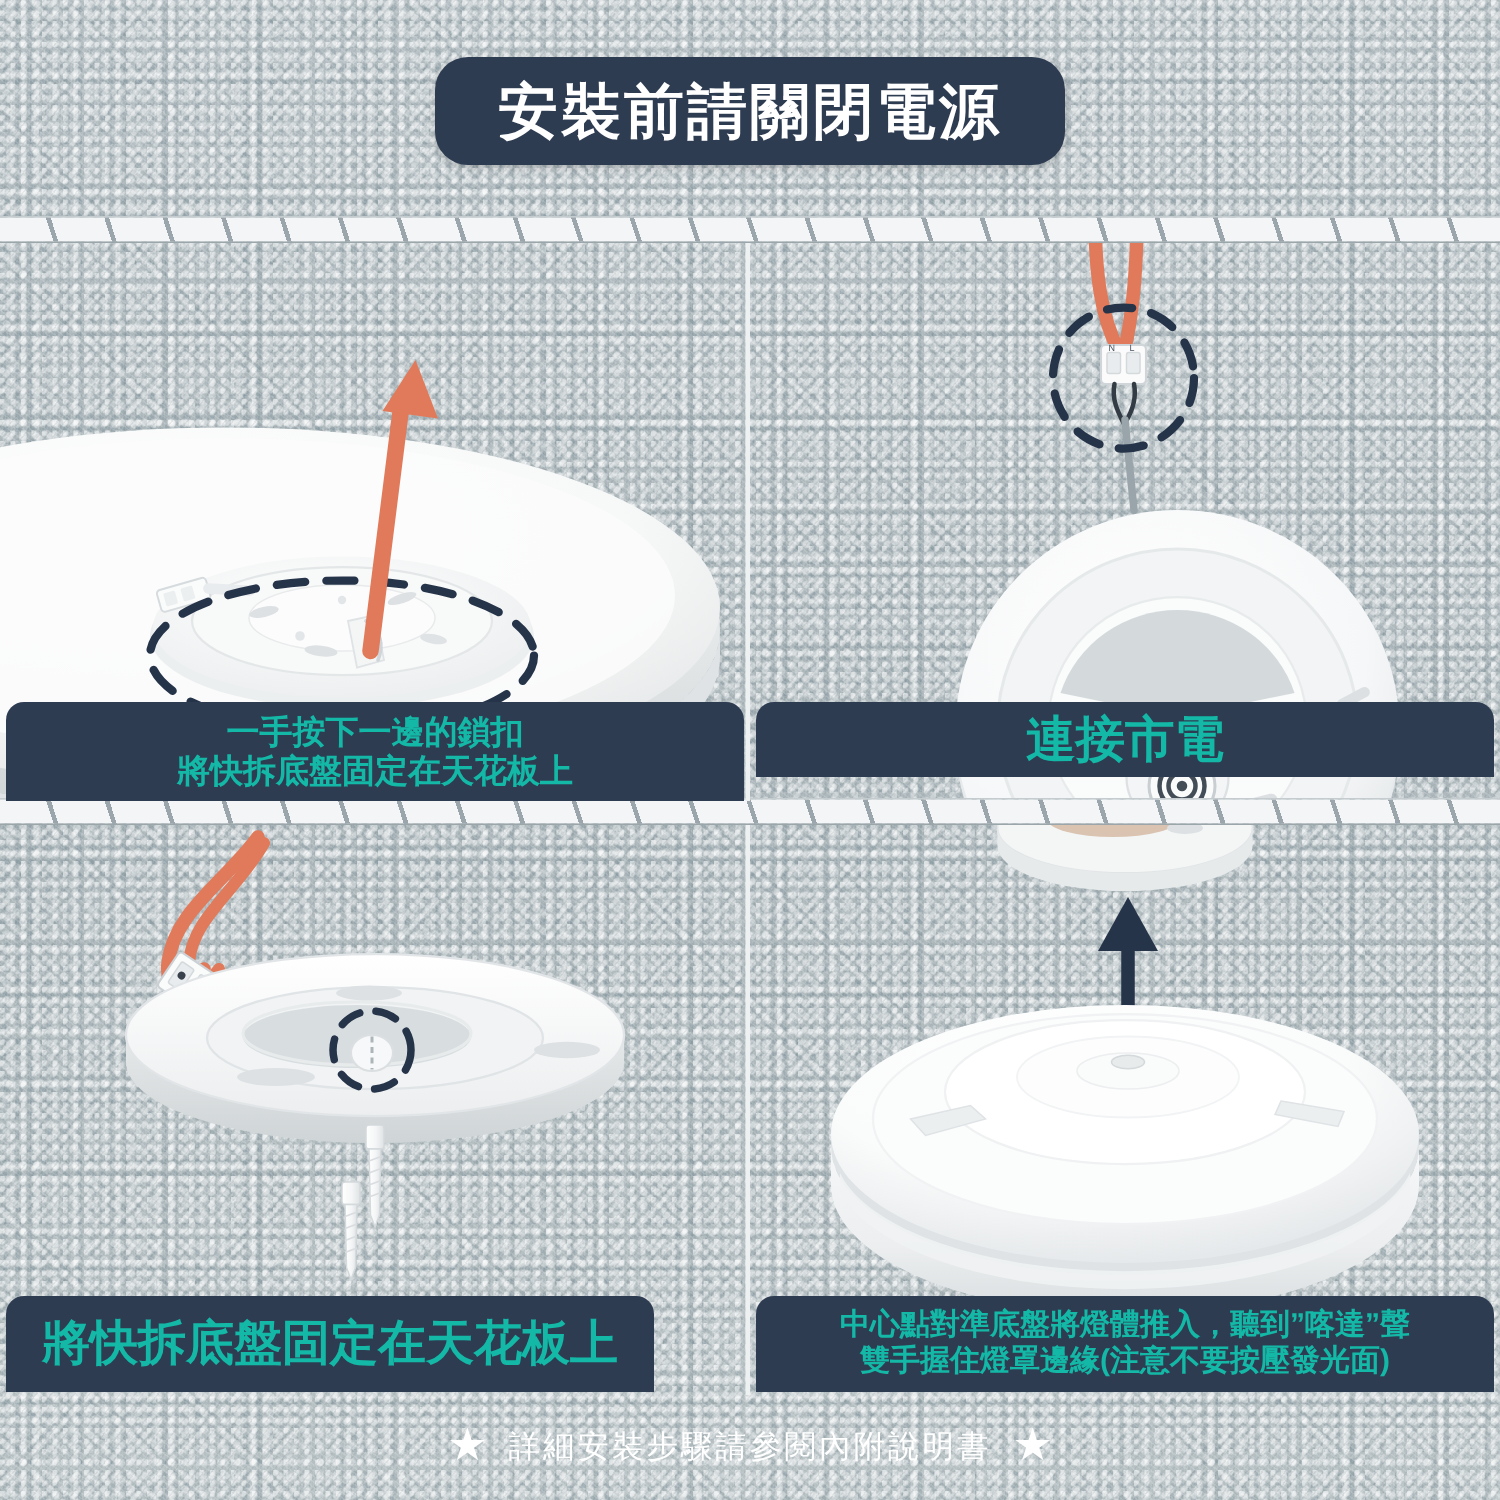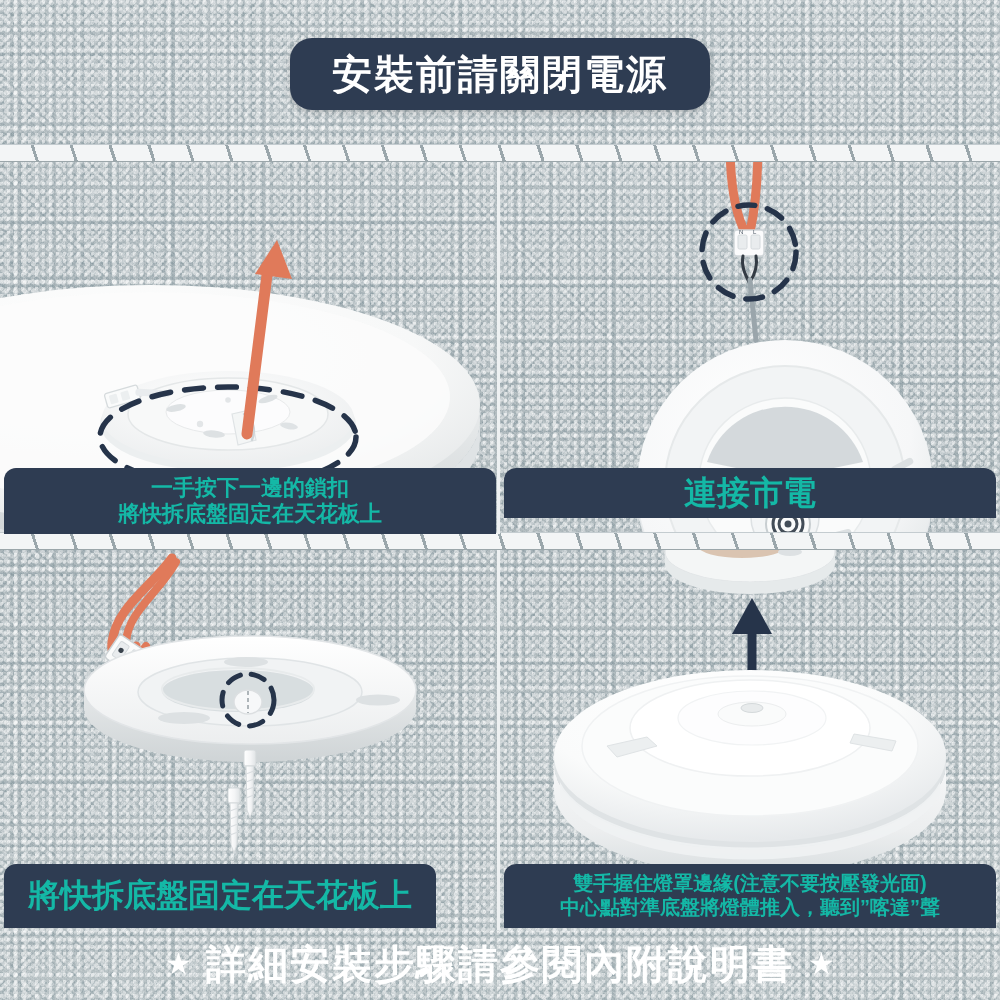--- a/index.html
+++ b/index.html
@@ -90,21 +90,21 @@
   .cap-big    { font-size:32px; font-weight:bold; white-space:nowrap; }
   .cap-small  { font-size:20px; font-weight:bold; white-space:nowrap; }
 
   
   #footer {
     position:absolute; left:0; top:928px; width:1000px; height:72px; z-index:36;
     display:flex; align-items:center; justify-content:center; gap:14px;
   }
   #footer .star { color:#ffffff; font-size:30px; line-height:1; }
   #footer .ftext {
-    color:#ffffff; font-size:40px; font-weight:bold; letter-spacing:2px; white-space:nowrap;
+    color:#ffffff; font-size:21px; font-weight:normal; letter-spacing:2px; white-space:nowrap;
   }
   svg { overflow:visible; }
 </style>
 </head>
 <body>
 
 <div id="page">
 
   <div id="noise"></div>
 
@@ -370,22 +370,22 @@
 
   <div id="caption-2" class="caption">
     <span class="cap-single">連接市電</span>
   </div>
 
   <div id="caption-3" class="caption">
     <span class="cap-big">將快拆底盤固定在天花板上</span>
   </div>
 
   <div id="caption-4" class="caption">
+    <span class="cap-small">中心點對準底盤將燈體推入，聽到”喀達”聲</span>
     <span class="cap-small">雙手握住燈罩邊緣(注意不要按壓發光面)</span>
-    <span class="cap-small">中心點對準底盤將燈體推入，聽到”喀達”聲</span>
   </div>
 
   <div id="footer">
     <span class="star">★</span>
     <span class="ftext">詳細安裝步驟請參閱內附說明書</span>
     <span class="star">★</span>
   </div>
 
 </div>
 

